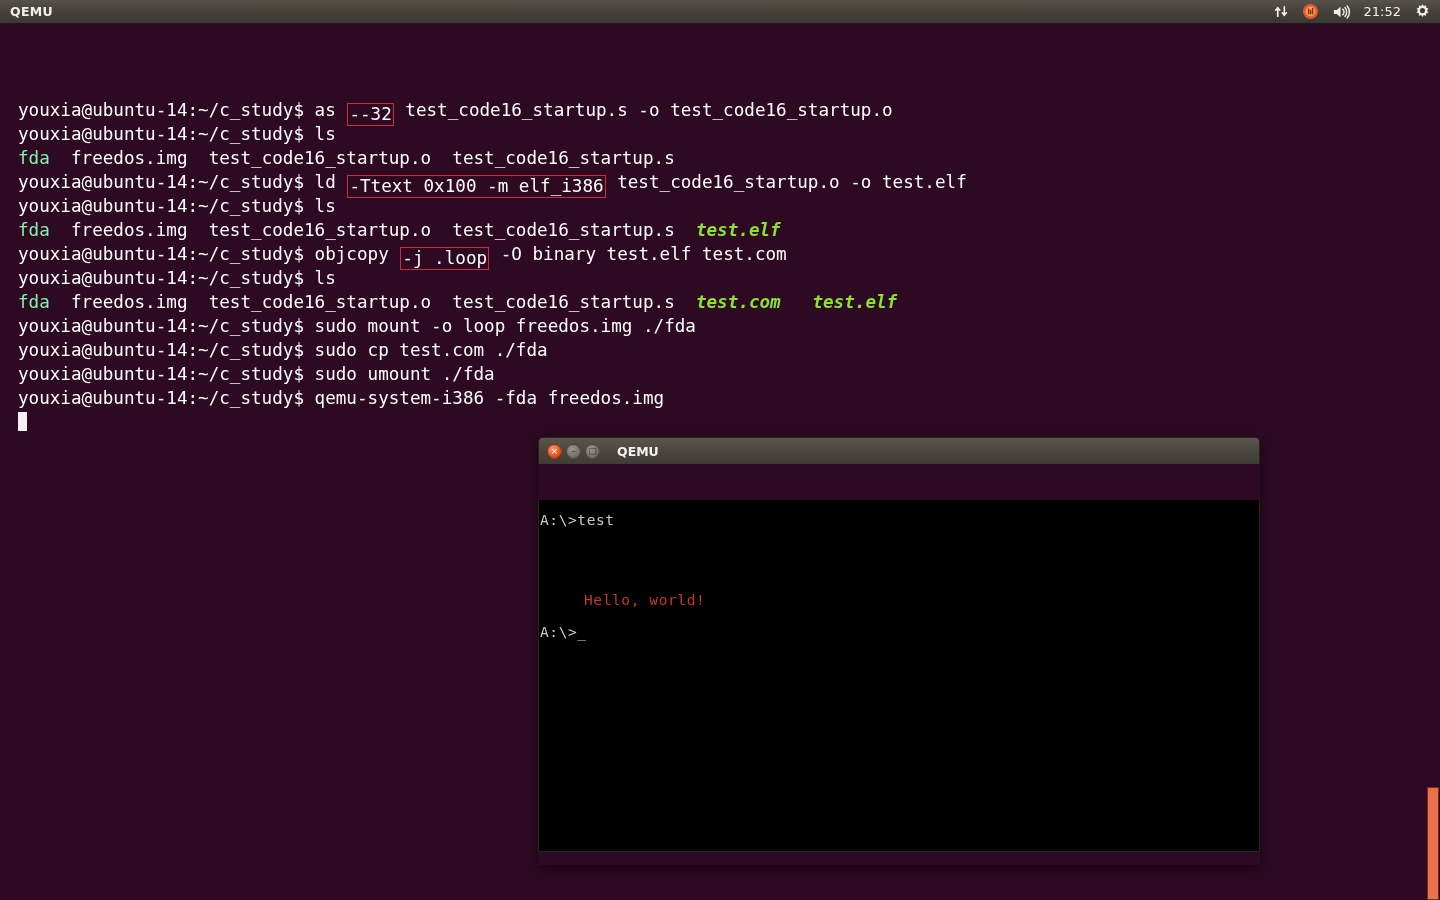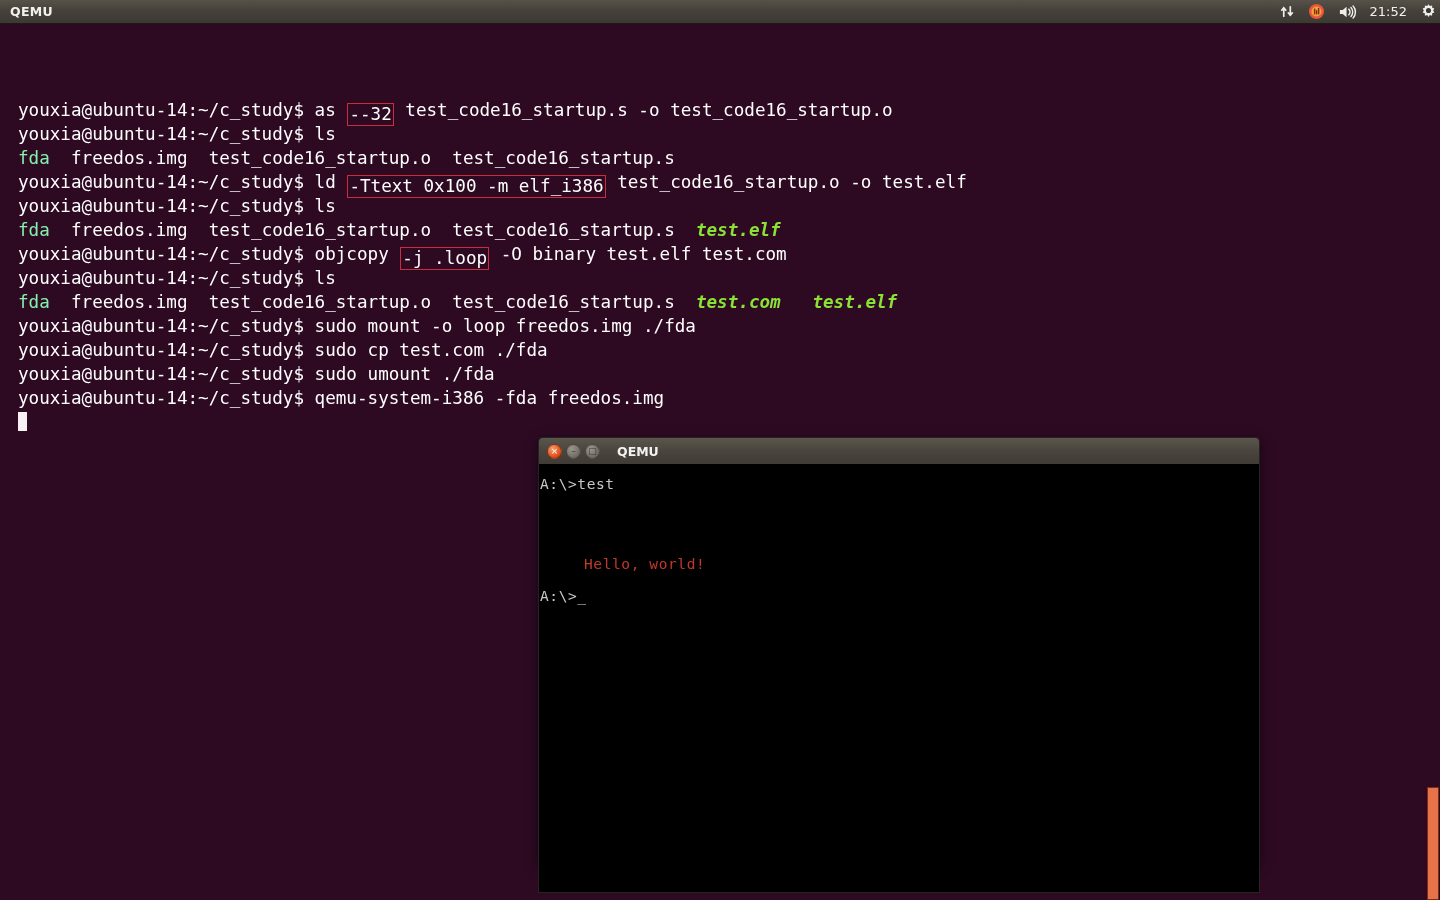--- a/index.html
+++ b/index.html
@@ -14,21 +14,21 @@
   #top-panel{
     position:absolute; left:0; top:0; width:1440px; height:24px;
     background:linear-gradient(to bottom,#565249 0%,#46423b 45%,#3c3832 100%);
     display:flex; align-items:center;
     border-bottom:1px solid #1d1a17;
   }
   #panel-title{
     color:#f2f0ee; font-family:"DejaVu Sans", sans-serif;
     font-size:12.5px; font-weight:bold; margin-left:10px; letter-spacing:.3px;
   }
-  #tray{ margin-left:auto; display:flex; align-items:center; gap:13px; padding-right:3px; height:100%; }
+  #tray{ margin-left:auto; display:flex; align-items:center; gap:13px; padding-right:9px; height:100%; }
   .tray-item{ display:flex; align-items:center; justify-content:center; height:24px; }
   #tray-clock{
     color:#f2f0ee; font-family:"DejaVu Sans", sans-serif; font-size:13px;
   }
 
   
   #terminal{
     position:absolute; left:16px; top:24px; width:1440px; height:876px;
     background:#2d0a22; padding:74px 0 0 2px;
   }
@@ -78,23 +78,23 @@
          font-family:"DejaVu Sans", sans-serif; font-size:9px; color:#3a3630;
          border:1px solid rgba(0,0,0,.35); }
   .wbtn.close{ background:radial-gradient(circle at 35% 30%, #f4a073, #dd4814 70%); color:#ffe; }
   .wbtn.min{ background:radial-gradient(circle at 35% 30%, #9b968c, #6e6a62 75%); }
   .wbtn.max{ background:radial-gradient(circle at 35% 30%, #9b968c, #6e6a62 75%); }
   #qemu-title{
     color:#f4f2f0; font-family:"DejaVu Sans", sans-serif; font-size:12.5px;
     font-weight:bold; margin-left:13px;
   }
   #qemu-screen{
-    width:100%; height:429px; background:#000000;
+    width:100%; height:352px; background:#000000;
     border:1px solid #262320; border-top:none;
-    padding:12px 0 0 0; overflow:hidden;
+    padding:12px 0 0 0; overflow:hidden;margin-top:36px;
   }
   .dline{
     font-family:"DejaVu Sans Mono", monospace;
     font-size:14.5px; line-height:16px; height:16px;
     color:#c8c8c8; white-space:pre; padding-left:1px;
     letter-spacing:.6px;
   }
   .dline.blank{ color:transparent; }
   .dos-red{ color:#c0392b;padding-left:45px; }
 </style>

